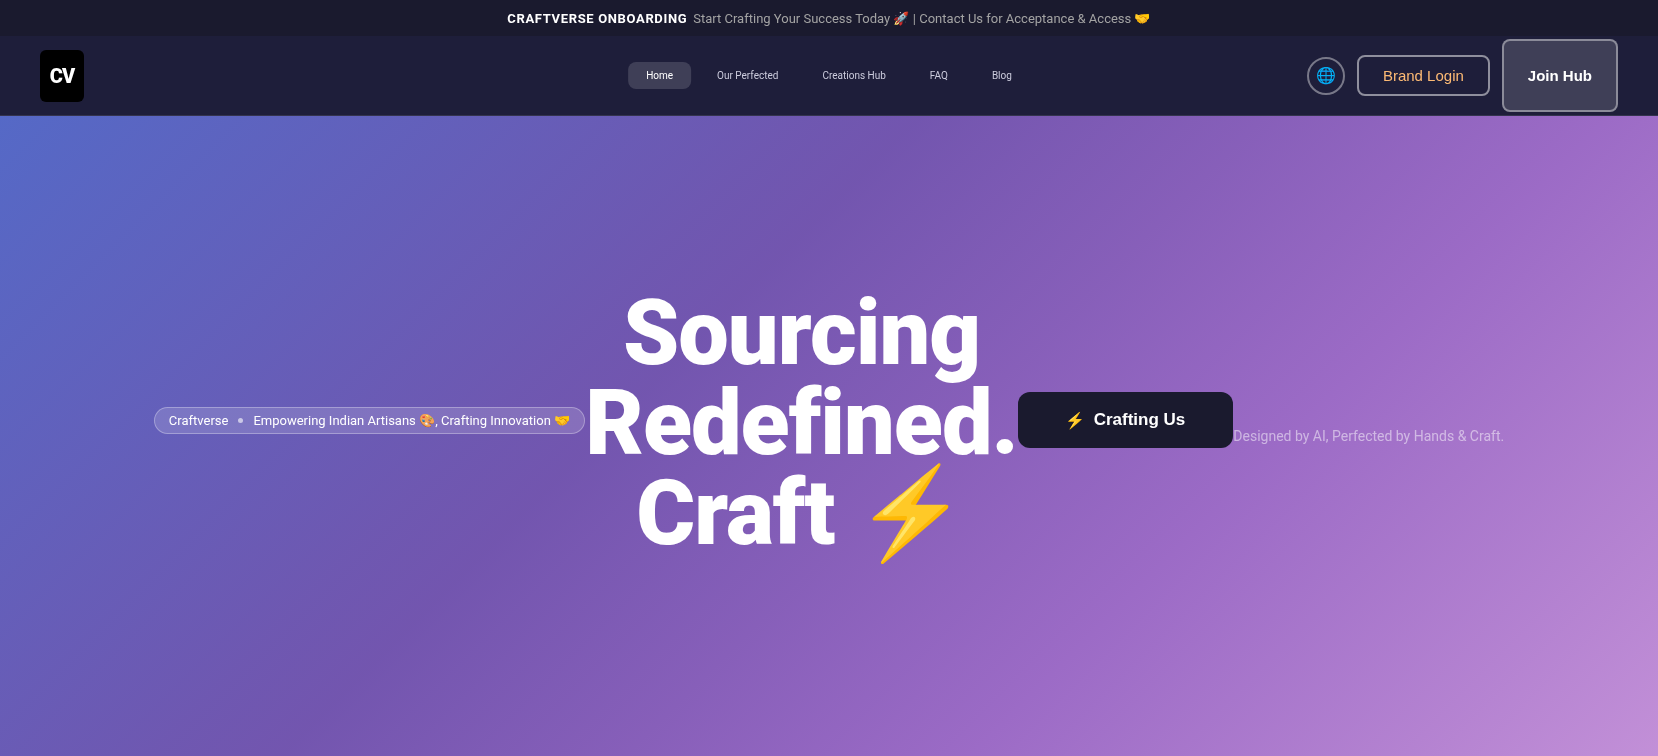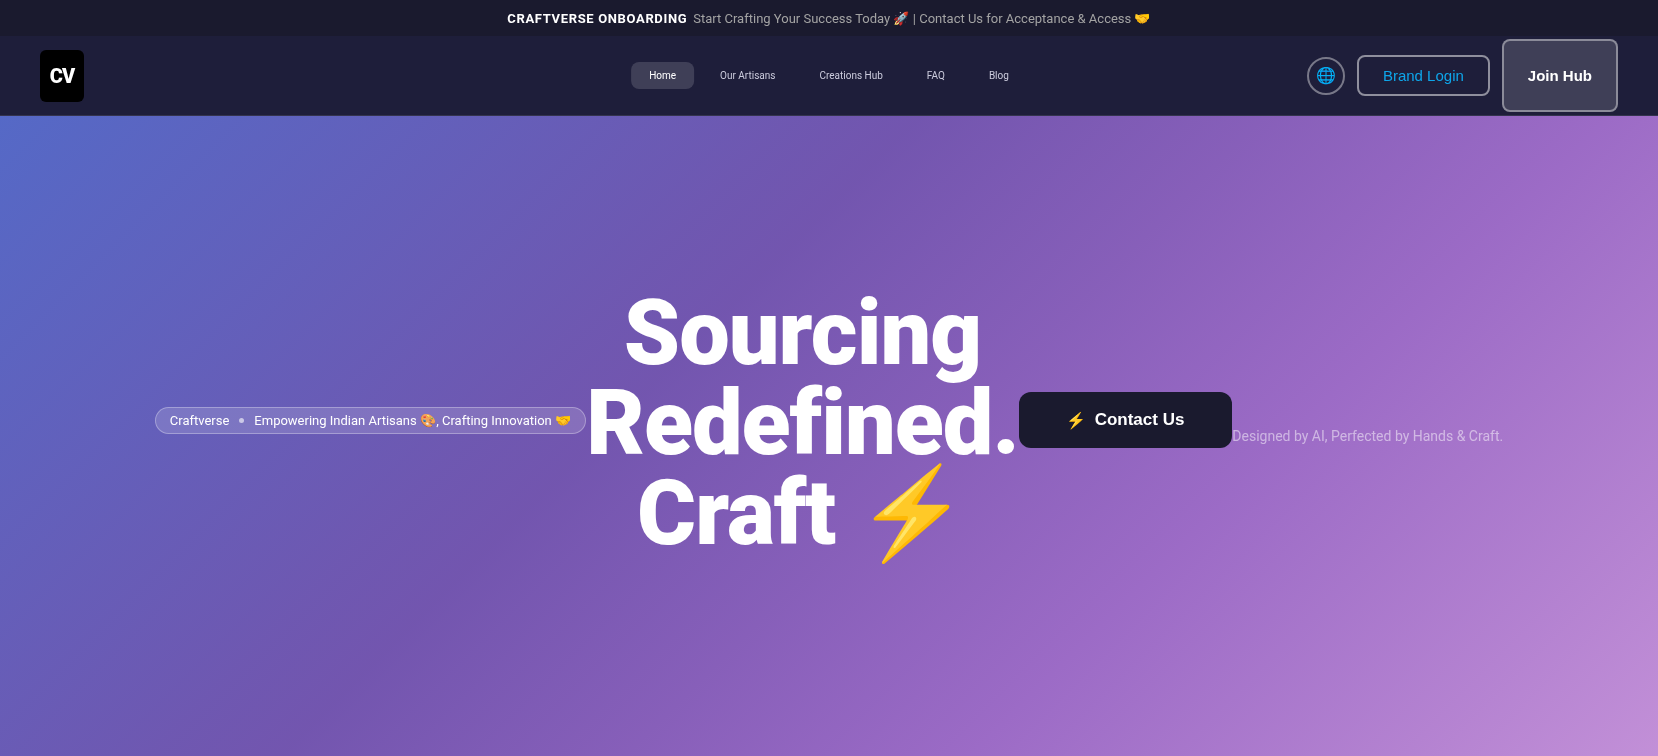--- a/index.html
+++ b/index.html
@@ -105,21 +105,21 @@
       align-items: center;
       justify-content: center;
       cursor: pointer;
       color: white;
       font-size: 16px;
     }
 
     .brand-login-btn {
       background-color: transparent;
       border: 2px solid rgba(255,255,255,0.5);
-      color: #0ea5e9;
+      color: #fdba74;
       padding: 10px 24px;
       border-radius: 8px;
       font-size: 15px;
       font-weight: 500;
       cursor: pointer;
       white-space: nowrap;
     }
 
     .join-hub-btn {
       background-color: rgba(255,255,255,0.15);
@@ -237,21 +237,21 @@
 
 <nav class="navbar">
   <div class="navbar-left">
     <div class="logo-box">
       <span>CV</span>
     </div>
   </div>
 
   <div class="navbar-center">
     <a class="nav-item active">Home</a>
-    <a class="nav-item">Our Artisans</a>
+    <a class="nav-item">Our Perfected</a>
     <a class="nav-item">Creations Hub</a>
     <a class="nav-item">FAQ</a>
     <a class="nav-item">Blog</a>
   </div>
 
   <div class="navbar-right">
     <button class="globe-btn">
       <span>🌐</span>
     </button>
     <button class="brand-login-btn">
@@ -273,17 +273,17 @@
   <h1 class="hero-title">
     <span>Sourcing</span><br>
     <span>Redefined.</span><br>
     <span>Craft</span>
     <span class="lightning">⚡</span>
   </h1>
 
 
   <button class="contact-btn">
     <span class="btn-icon">⚡</span>
-    <span>Contact Us</span>
+    <span>Crafting Us</span>
   </button>
 
   <p class="hero-footer-text">Designed by AI, Perfected by Hands &amp; Craft.</p>
 </section>
 
 </body></html>

